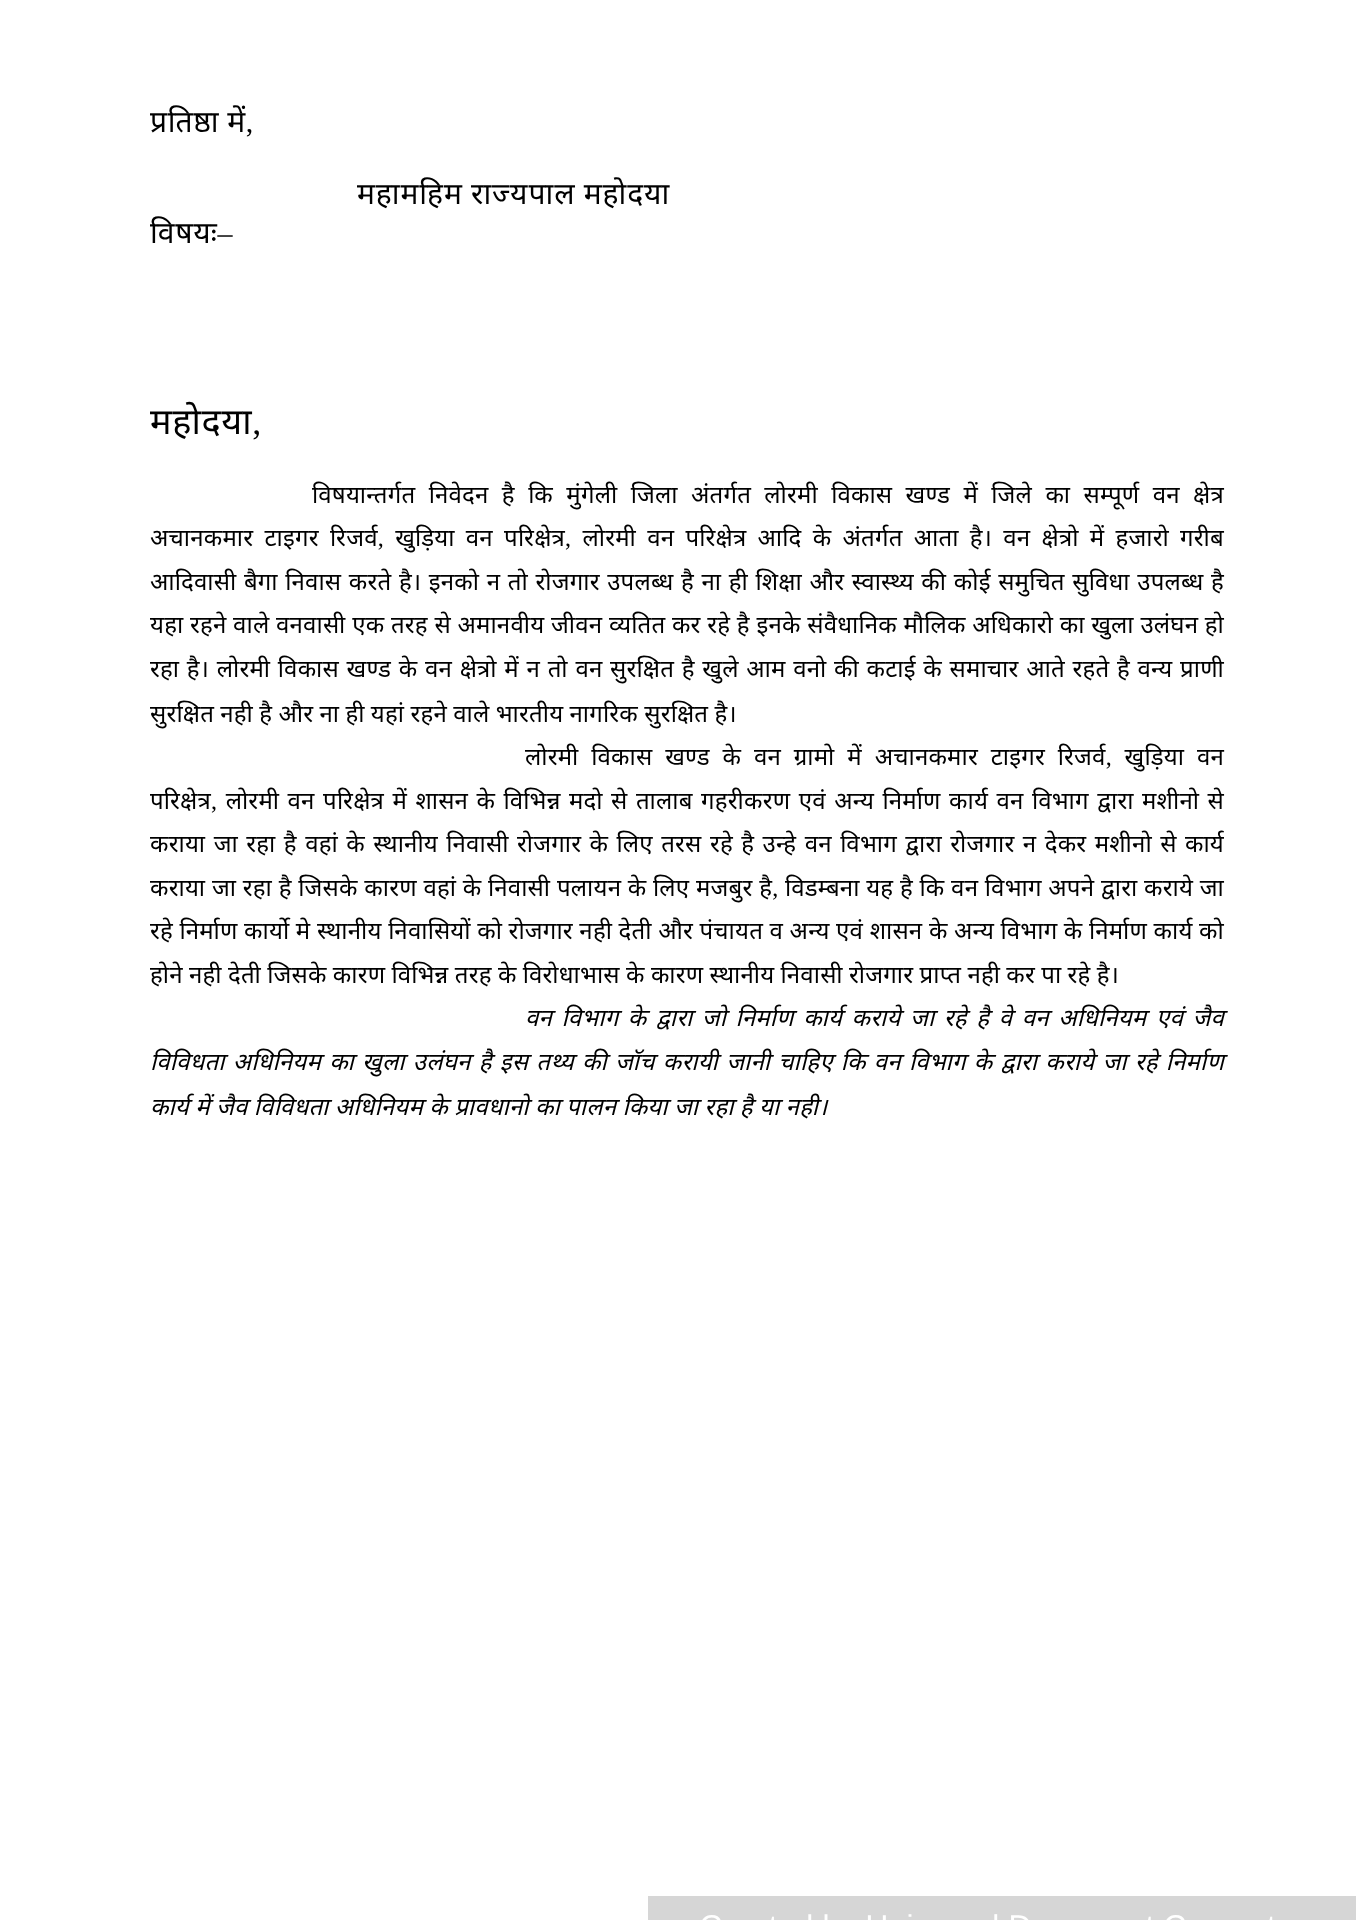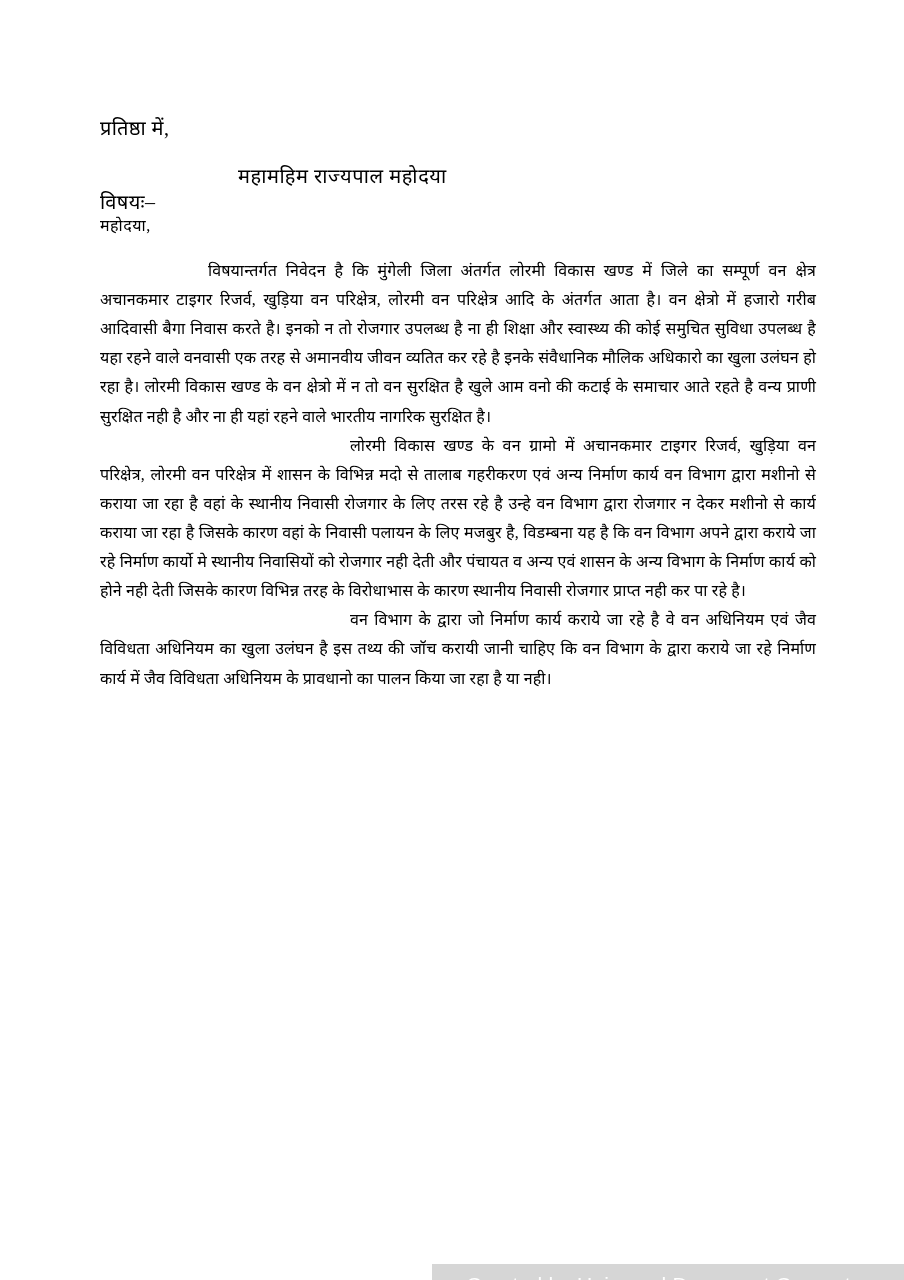--- a/index.html
+++ b/index.html
@@ -11,21 +11,21 @@
     width: 904px;
     height: 1280px;
     position: relative;
     font-family: "Liberation Serif", "DejaVu Serif", serif;
     color: #000000;
     overflow: hidden;
   }
   .page {
     position: absolute;
     inset: 0;
-    padding: 118px 88px 0 100px;
+    padding: 72px 88px 0 100px;
     box-sizing: border-box;
   }
   .doc-body {
     font-size: 19.5px;
     line-height: 1.0;
   }
   .salutation {
     font-size: 20px;
     letter-spacing: 0.4px;
     margin: 0 0 28px 0;
@@ -34,56 +34,58 @@
     margin: 16px 0 6px 0;
     padding-left: 138px;
     font-size: 20px;
     letter-spacing: 0.6px;
   }
   .addressee.second {
     margin-bottom: 54px;
   }
   .subject-row {
     display: flex;
-    align-items: center;
+    align-items: flex-start;
     margin: 0 0 6px 0;
     font-size: 20px;
+    flex-direction: column;
   }
   .subject-label {
     width: 118px;
     flex: 0 0 118px;
     letter-spacing: 0.5px;
   }
   .subject-text {
     flex: 1;
     letter-spacing: 1.6px;
   }
   .madam {
     margin: 0 0 22px 0;
-    font-size: 16px;
+    font-size: 24px;
     letter-spacing: 0.5px;
   }
   p.para {
     margin: 0 0 0 0;
     text-align: justify;
     text-justify: inter-word;
     font-size: 16px;
     line-height: 1.82;
     letter-spacing: 0.15px;
   }
   p.para .indent {
     display: inline-block;
     width: 108px;
   }
   p.para.p2 .indent,
   p.para.p3 .indent {
     width: 250px;
   }
   p.para:last-of-type {
     margin-bottom: 0;
+    font-style: italic;
   }
   .watermark {
     position: absolute;
     left: 432px;
     top: 1264px;
     width: 472px;
     height: 42px;
     background: #d6d6d6;
     color: #ffffff;
     font-family: "Liberation Sans", sans-serif;

